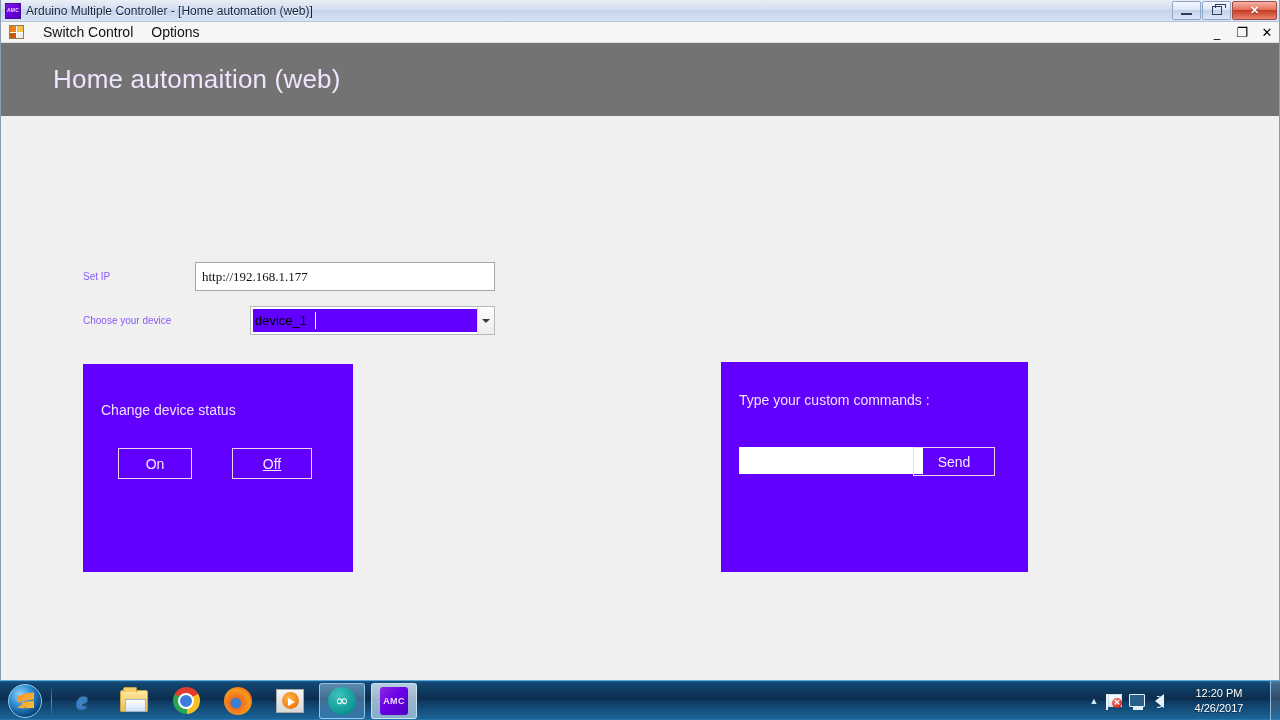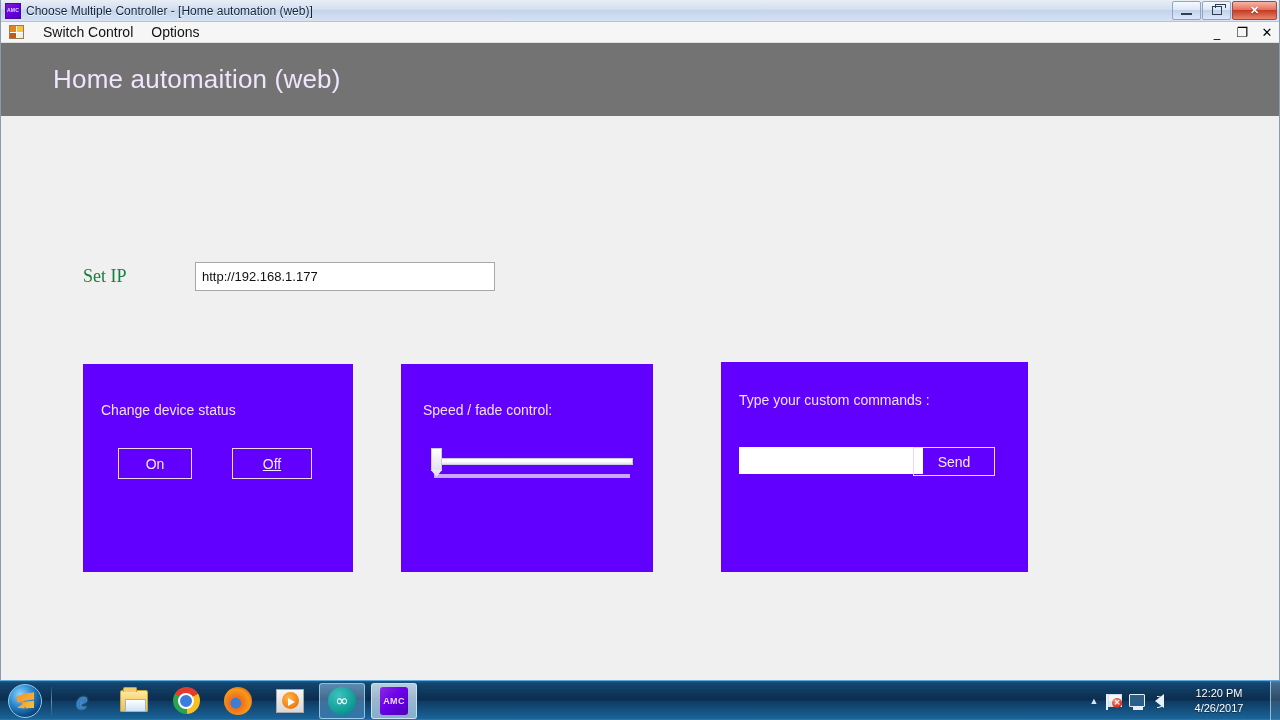--- a/index.html
+++ b/index.html
@@ -145,35 +145,34 @@
 
   
   .form-body {
     position: relative;
     height: 585px;
     background: #f0f0f0;
   }
 
   .field-row { position: absolute; display: flex; align-items: center; }
   .field-label {
-    font-size: 18px;
-    color: #15803d;
-    font-family: Liberation Serif, serif;
+    font-size: 10px;
+    color: #8b5cf6;
   }
 
   #row-ip { left: 82px; top: 146px; }
   #row-ip .field-label { width: 112px; }
   .ip-input {
     width: 300px; height: 29px;
     border: 1px solid #a8a8a8;
     background: #ffffff;
     color: #111111;
     font-size: 13px;
     padding: 0 6px;
-    font-family: Liberation Sans, sans-serif;
+    font-family: Liberation Serif, serif;
     outline: none;
   }
 
   #row-device { left: 82px; top: 190px; }
   #row-device .field-label { width: 167px; }
   .combo {
     position: relative;
     width: 245px; height: 29px;
     border: 1px solid #b9b9b9;
     background: #ffffff;
@@ -501,21 +500,21 @@
     border-left: 1px solid rgba(190,225,250,0.7);
   }
 </style>
 </head>
 <body>
 
 <div class="app-window">
 
   <div class="titlebar">
     <div class="title-icon">AMC</div>
-    <div class="title-text">Choose Multiple Controller - [Home automation (web)]</div>
+    <div class="title-text">Arduino Multiple Controller - [Home automation (web)]</div>
     <div class="winbtns">
       <div class="winbtn">
           <span class="glyph-min"></span>
         </div>
       <div class="winbtn">
           <span class="glyph-max"></span>
         </div>
       <div class="winbtn close">✕</div>
     </div>
   </div>
@@ -540,35 +539,38 @@
     <div class="banner-title">Home automaition (web)</div>
   </div>
 
   <div class="form-body">
 
     <div class="field-row" id="row-ip">
       <div class="field-label">Set IP</div>
       <input class="ip-input" type="text" value="http://192.168.1.177" style="">
     </div>
 
+    <div class="field-row" id="row-device">
+      <div class="field-label">Choose your device</div>
+      <div class="combo">
+        <div class="combo-edit">
+          <div class="combo-sel">device_1<span class="caret"></span></div>
+        </div>
+        <div class="combo-arrow">
+          <span class="arrow-down"></span>
+        </div>
+      </div>
+    </div>
 
     <div class="panel" id="panel-status">
       <div class="panel-title">Change device status</div>
       <div class="flat-btn" id="btn-on">On</div>
       <div class="flat-btn" id="btn-off">Off</div>
     </div>
 
-    <div class="panel" id="panel-speed">
-      <div class="panel-title">Speed / fade control:</div>
-      <div class="slider">
-        <div class="slider-track"></div>
-        <div class="slider-ticks"></div>
-        <div class="slider-thumb"></div>
-      </div>
-    </div>
 
     <div class="panel" id="panel-custom">
       <div class="panel-title">Type your custom commands :</div>
       <input class="cmd-input" type="text" value="" style="">
       <div class="flat-btn" id="btn-send">Send</div>
     </div>
 
   </div>
 </div>
 

